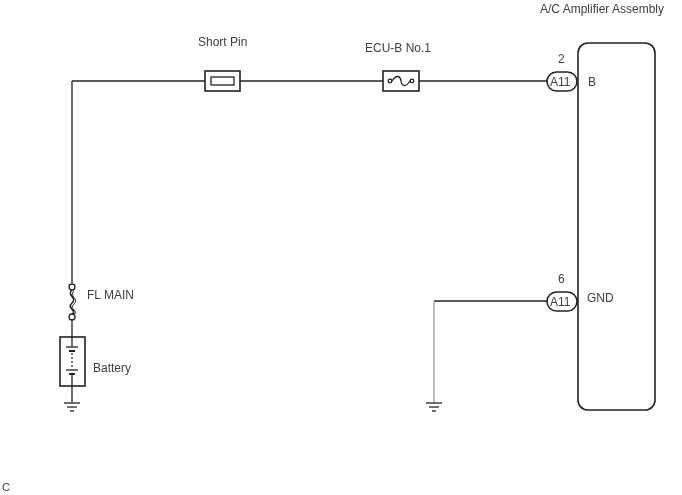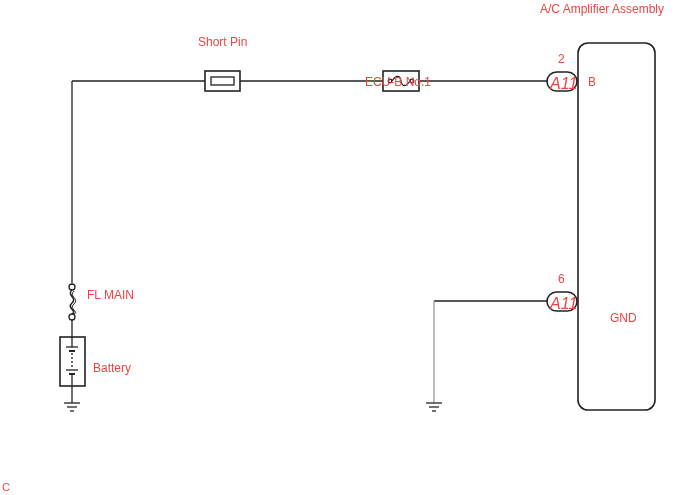--- a/index.html
+++ b/index.html
@@ -1,20 +1,20 @@
 <!DOCTYPE html>
 <html><head>
 <meta charset="utf-8">
 <style>
   html, body { margin: 0; padding: 0; background: #ffffff; }
   body { width: 682px; height: 495px; position: relative; overflow: hidden;
          font-family: "Liberation Sans", sans-serif; color: #222; }
   svg { position: absolute; left: 0; top: 0; }
-  .lbl { position: absolute; font-size: 12px; white-space: nowrap; color: #ef4444; }
-  .conn { font-size: 16px; font-style: italic; }
+  .lbl { position: absolute; font-size: 12px; white-space: nowrap; color: #404040; }
+  .conn { font-size: 12px; }
 </style>
 </head>
 <body>
 
 <svg width="682" height="495" viewBox="0 0 682 495">
   <g stroke="#222" stroke-width="1.3" fill="none">
 
     <line x1="72" y1="81" x2="547" y2="81"></line>
 
     <line x1="72" y1="81" x2="72" y2="283"></line>
@@ -67,25 +67,25 @@
       <line x1="429" y1="407" x2="439" y2="407"></line>
       <line x1="432" y1="411" x2="436" y2="411"></line>
     </g>
 
     <rect x="578" y="43" width="77" height="367" rx="10" ry="10" stroke-width="1.6"></rect>
   </g>
 </svg>
 
 <div class="lbl" style="left:540px; top:2px;">A/C Amplifier Assembly</div>
 <div class="lbl" style="left:198px; top:35px;">Short Pin</div>
-<div class="lbl" style="left:365px; top:41px;margin-top:34px;">ECU-B No.1</div>
+<div class="lbl" style="left:365px; top:41px;">ECU-B No.1</div>
 <div class="lbl" style="left:87px; top:288px;">FL MAIN</div>
 <div class="lbl" style="left:93px; top:345px;margin-top:16px;">Battery</div>
 
 <div class="lbl" style="left:558px; top:52px;">2</div>
 <div class="lbl conn" style="left:550px; top:75px;">A11</div>
 <div class="lbl" style="left:588px; top:75px;">B</div>
 
 <div class="lbl" style="left:558px; top:272px;">6</div>
 <div class="lbl conn" style="left:550px; top:295px;">A11</div>
-<div class="lbl" style="left:587px; top:311px;margin-left:23px;">GND</div>
+<div class="lbl" style="left:587px; top:291px;">GND</div>
 
 <div class="lbl" style="left:2px; top:481px; font-size:11px;">C</div>
 
 </body></html>

